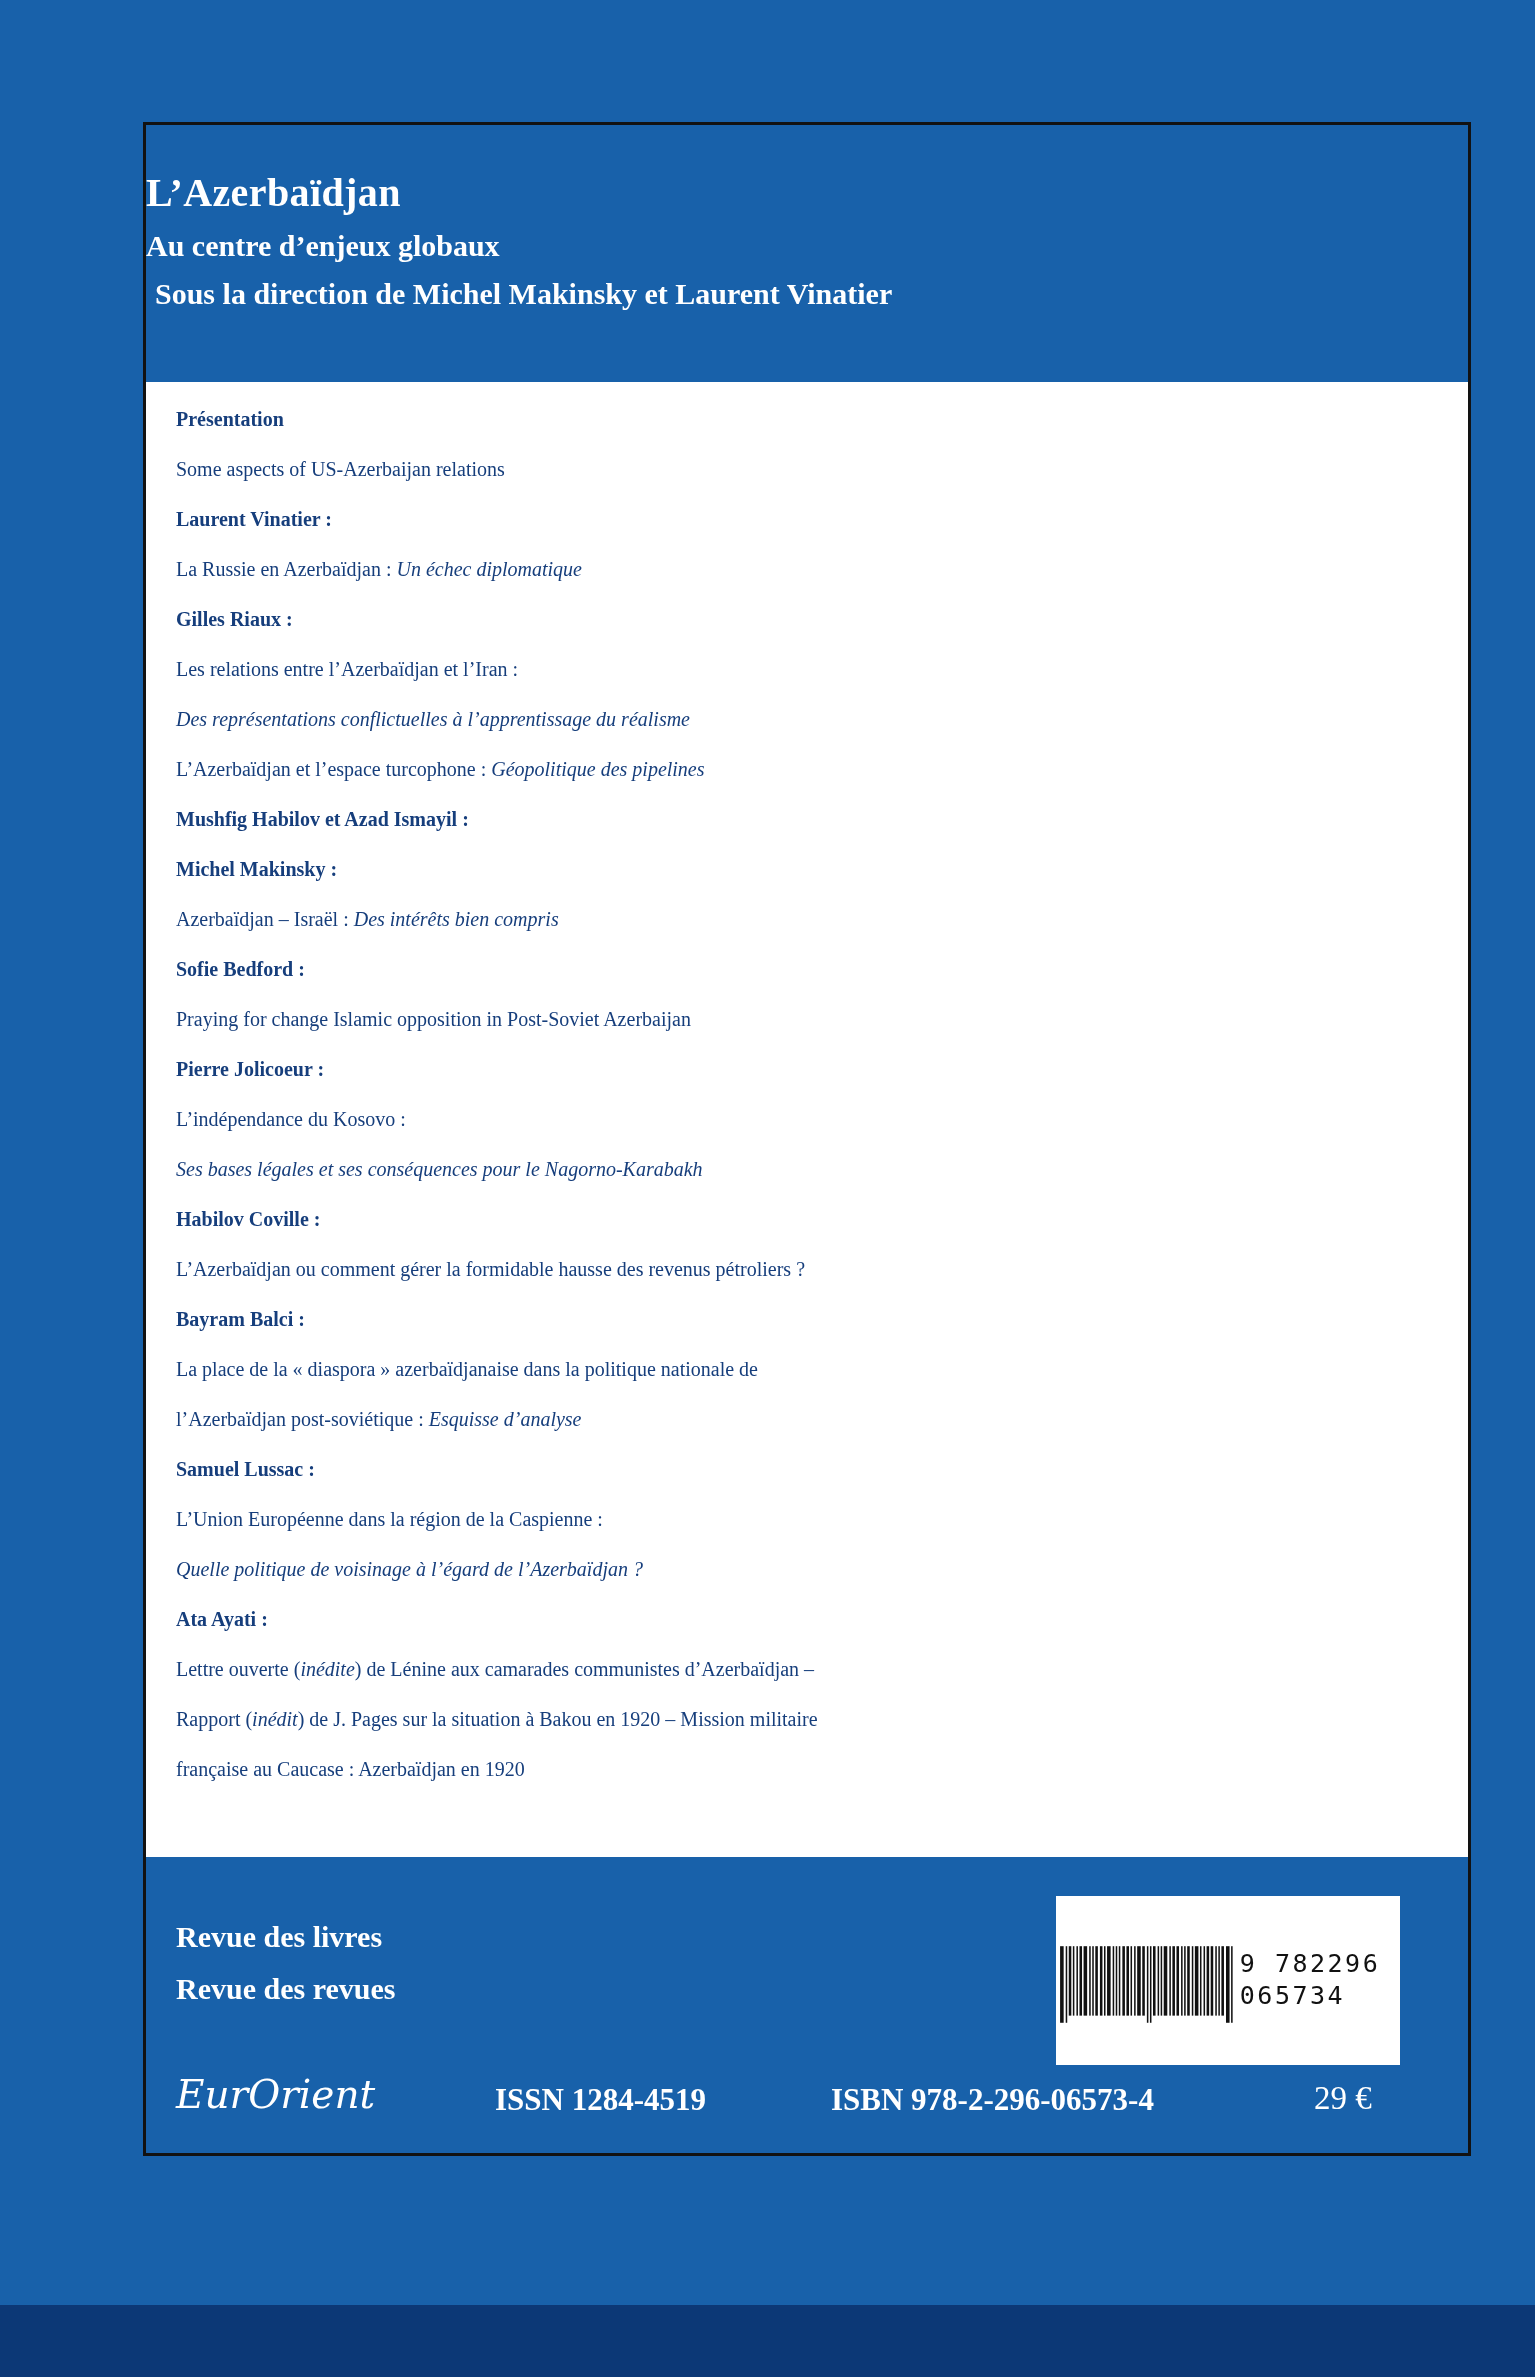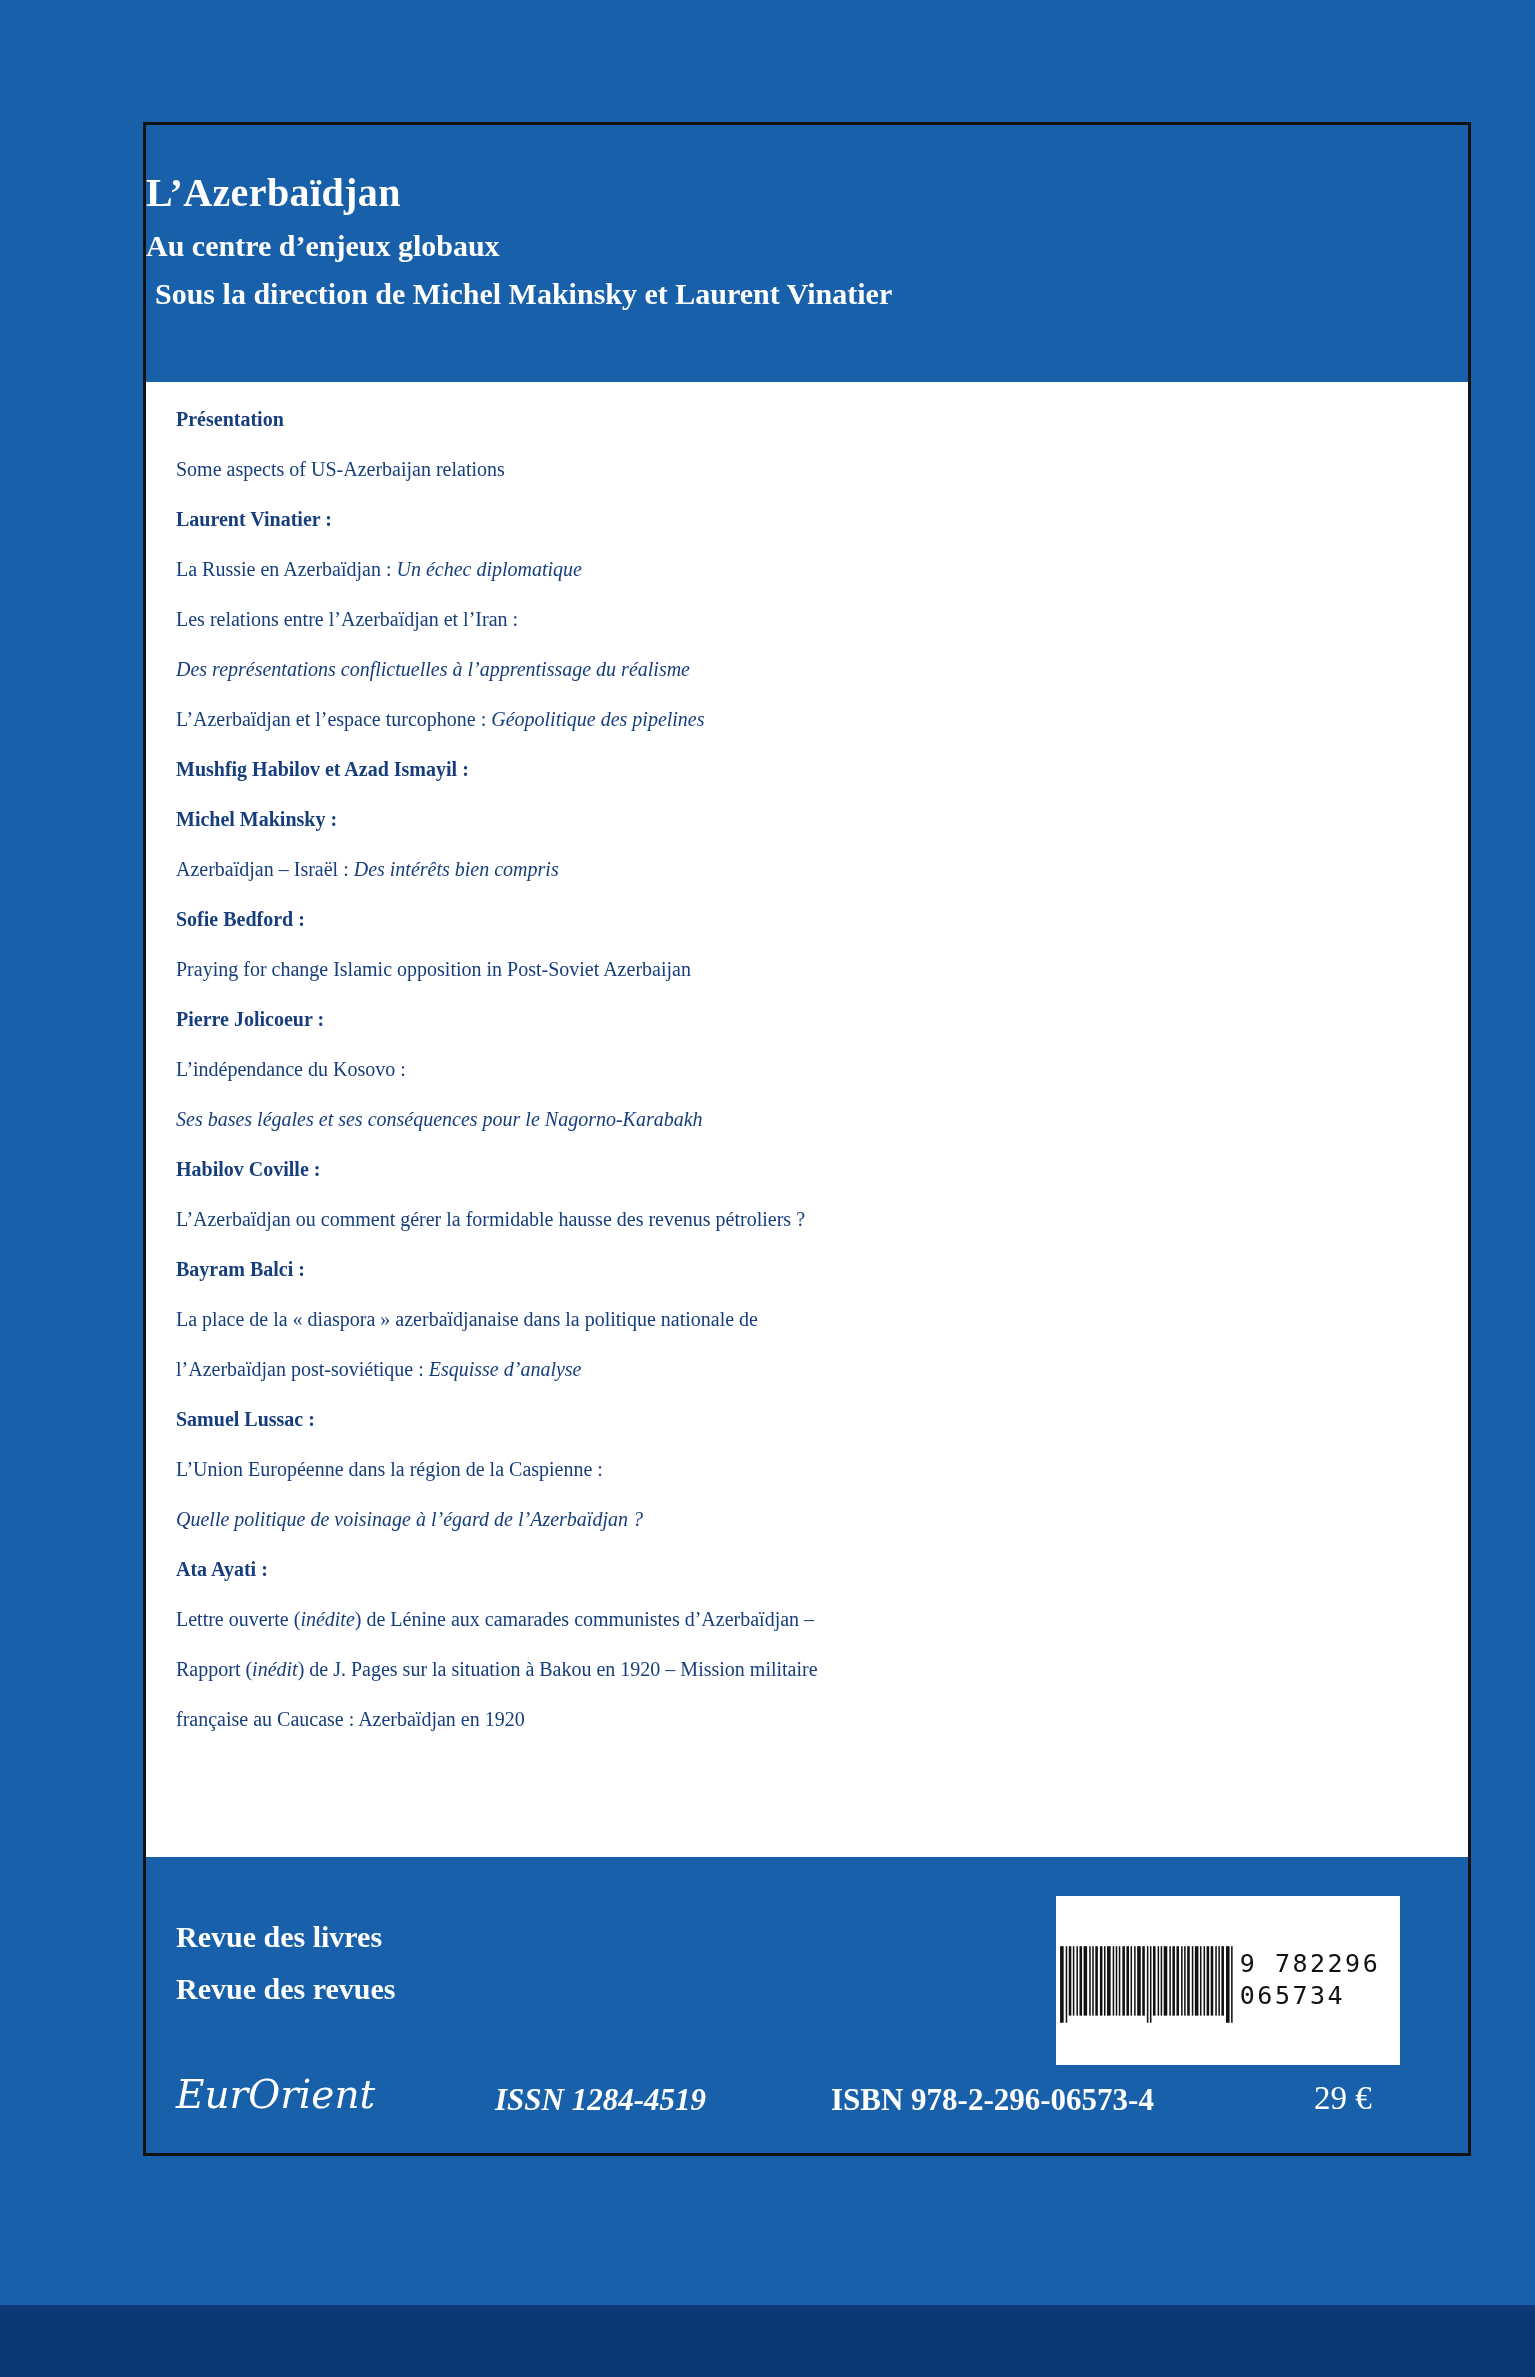--- a/index.html
+++ b/index.html
@@ -52,21 +52,21 @@
     color:#111111;font-size:25px;line-height:32px;
     font-family:"DejaVu Sans Mono", monospace;
     letter-spacing:2.5px;margin-top:-1.7px;
   }
   .pub-logo{
     position:absolute;left:30px;top:215px;
     font-size:39px;font-style:italic;
     font-family:"DejaVu Serif", serif;
     text-align:center;
   }
-  .issn{position:absolute;left:349px;top:225px;font-weight:bold;font-size:31px;font-style:italic;}
+  .issn{position:absolute;left:349px;top:225px;font-weight:bold;font-size:31px;}
   .isbn{position:absolute;left:685px;top:225px;font-weight:bold;font-size:31px;}
   .price{position:absolute;left:1168px;top:223px;font-size:33px;}
   .bottom-strip{
     position:absolute;left:0;right:0;bottom:0;height:72px;
     background:var(--darkband,#0c3876);
   }
 </style>
 </head>
 <body style="background: rgb(24, 97, 170);">
 
@@ -78,20 +78,21 @@
       <div class="title">L’Azerbaïdjan</div>
       <div class="subtitle">Au centre d’enjeux globaux</div>
       <div class="byline">Sous la direction de Michel Makinsky et Laurent Vinatier</div>
     </div>
 
     <div class="panel-body">
         <div class="toc-line"><span class="seg-b">Présentation</span></div>
         <div class="toc-line"><span class="seg-r">Some aspects of US-Azerbaijan relations</span></div>
         <div class="toc-line"><span class="seg-b">Laurent Vinatier :</span></div>
         <div class="toc-line"><span class="seg-r">La Russie en Azerbaïdjan : </span><span class="seg-i">Un échec diplomatique</span></div>
+        <div class="toc-line"><span class="seg-b">Gilles Riaux :</span></div>
         <div class="toc-line"><span class="seg-r">Les relations entre l’Azerbaïdjan et l’Iran :</span></div>
         <div class="toc-line"><span class="seg-i">Des représentations conflictuelles à l’apprentissage du réalisme</span></div>
         <div class="toc-line"><span class="seg-r">L’Azerbaïdjan et l’espace turcophone : </span><span class="seg-i">Géopolitique des pipelines</span></div>
         <div class="toc-line"><span class="seg-b">Mushfig Habilov et Azad Ismayil :</span></div>
         <div class="toc-line"><span class="seg-b">Michel Makinsky :</span></div>
         <div class="toc-line"><span class="seg-r">Azerbaïdjan – Israël : </span><span class="seg-i">Des intérêts bien compris</span></div>
         <div class="toc-line"><span class="seg-b">Sofie Bedford :</span></div>
         <div class="toc-line"><span class="seg-r">Praying for change Islamic opposition in Post-Soviet Azerbaijan</span></div>
         <div class="toc-line"><span class="seg-b">Pierre Jolicoeur :</span></div>
         <div class="toc-line"><span class="seg-r">L’indépendance du Kosovo :</span></div>

